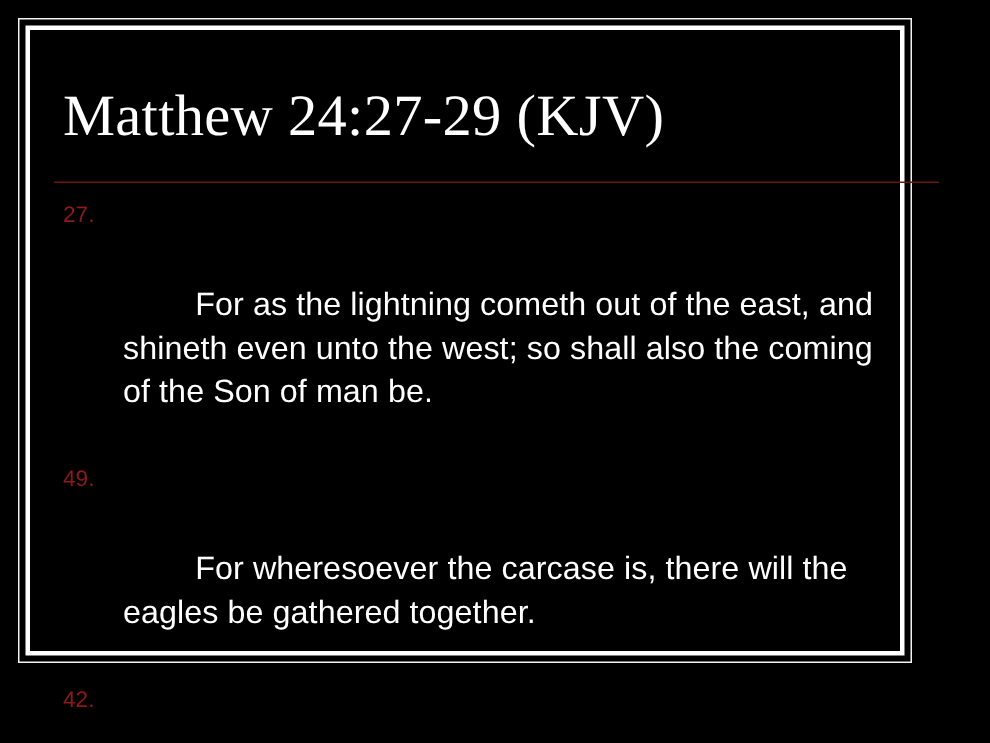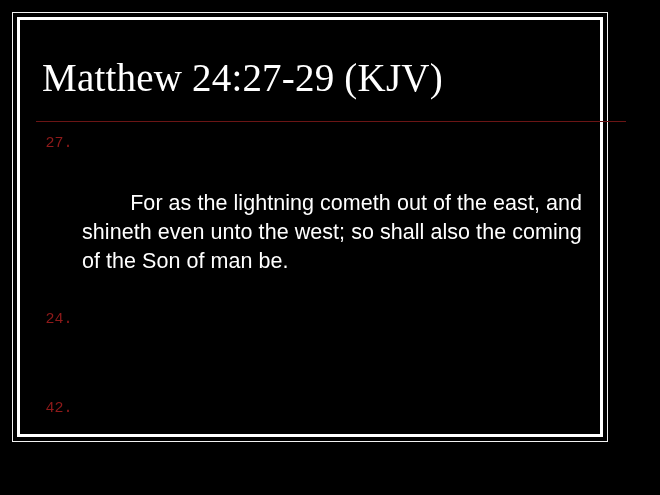--- a/index.html
+++ b/index.html
@@ -97,23 +97,23 @@
     font-weight: 400;
     letter-spacing: 0.05px;
     white-space: pre-wrap;
   }
 
   .verse-num {
     position: absolute;
     left: 14px;
     top: 3px;
     width: 34px;
-    text-align: center;
+    text-align: left;
     color: #8f1a1a;
-    font-family: Liberation Mono, monospace;
+    font-family: Liberation Sans, sans-serif;
     font-size: 15px;
     line-height: 20px;
     font-weight: 400;
   }
 </style>
 </head>
 <body>
 
 <div id="slide">
 
@@ -127,21 +127,22 @@
     <div class="title-rule"></div>
 
     <ul class="verse-list">
 
       <li class="verse-item">
         <span class="verse-num">27.</span>
         <span class="verse-text">For as the lightning cometh out of the east, and shineth even unto the west; so shall also the coming of the Son of man be.</span>
       </li>
 
       <li class="verse-item">
-        <span class="verse-num">24.</span>
+        <span class="verse-num">49.</span>
+        <span class="verse-text">For wheresoever the carcase is, there will the eagles be gathered together.</span>
       </li>
 
       <li class="verse-item">
         <span class="verse-num">42.</span>
         
       </li>
 
     </ul>
 
   </div>

